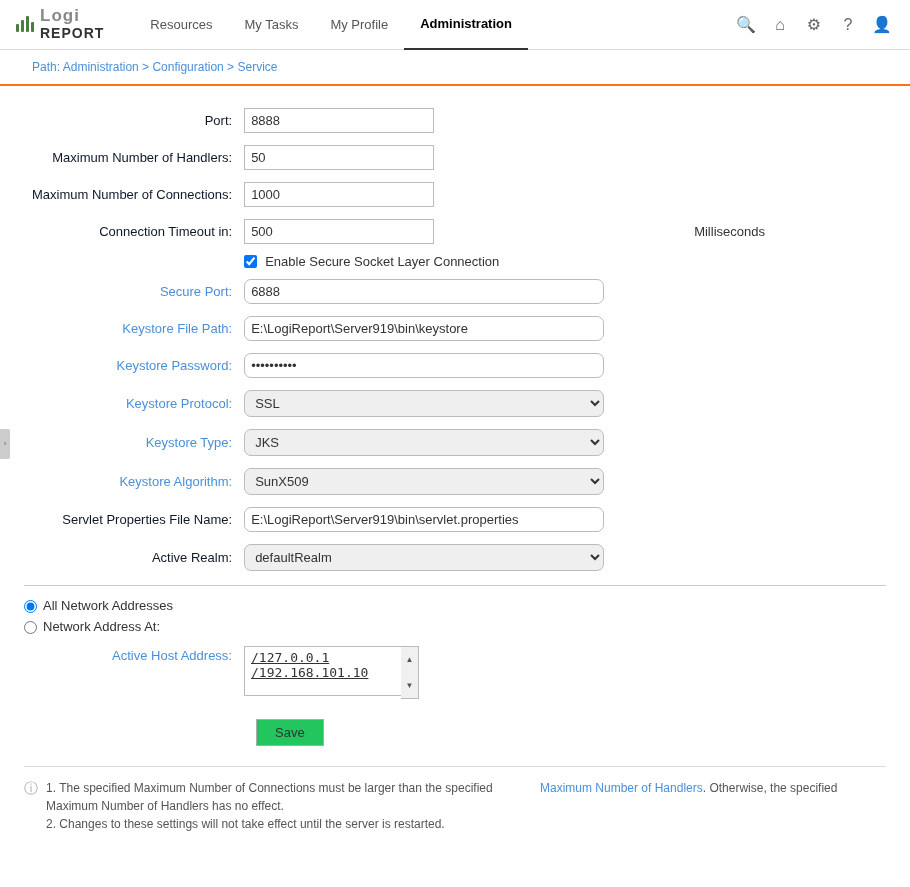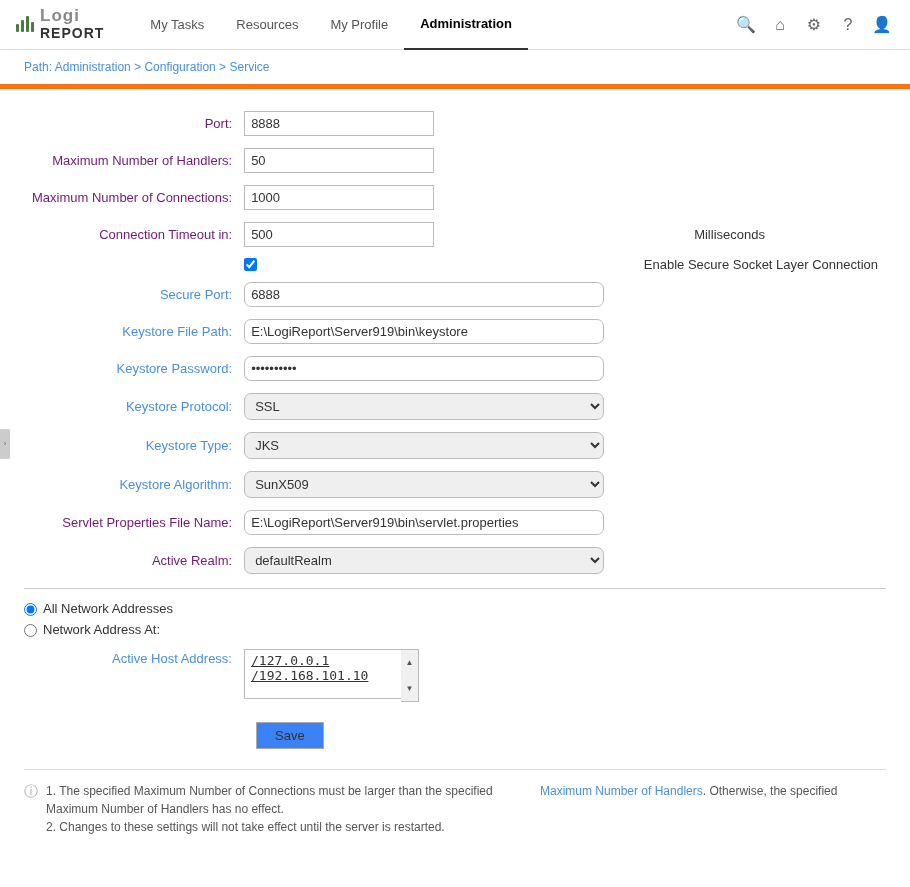--- a/index.html
+++ b/index.html
@@ -66,24 +66,24 @@
       cursor: pointer;
       width: 24px;
       height: 24px;
       display: flex;
       align-items: center;
       justify-content: center;
     }
 
     
     .breadcrumb {
-      padding: 10px 24px;
+      padding: 10px 32px;
       font-size: 12px;
       color: #666;
-      border-bottom: 5px solid #f97316;
+      border-bottom: 2px solid #f97316;
     }
     .breadcrumb span { color: #4a90d9; }
 
     
     .main {
       padding: 16px 24px;
     }
 
     
     .form-table {
@@ -96,21 +96,21 @@
       vertical-align: middle;
     }
     .form-table .label-cell {
       width: 220px;
       text-align: right;
       color: #4a90d9;
       padding-right: 12px;
       white-space: nowrap;
     }
     .form-table .label-cell.black {
-      color: #701a75;
+      color: #0f172a;
     }
     .form-table input[type="text"],
     .form-table input[type="password"] {
       border: 1px solid #bbb;
       padding: 4px 6px;
       font-size: 13px;
       color: #333;
       outline: none;
       width: 100%;
     }
@@ -131,24 +131,23 @@
       color: #333;
       font-size: 13px;
     }
 
     .checkbox-row td {
       padding: 4px 8px;
     }
     .checkbox-label {
       display: flex;
       align-items: center;
-      gap: 16px;
-      color: #333;
-      font-size: 13px;
-      justify-content: space-between;
+      gap: 8px;
+      color: #333;
+      font-size: 13px;
     }
 
     
     .section-divider {
       border: none;
       border-top: 1px solid #ccc;
       margin: 8px 0;
     }
 
     
@@ -231,21 +230,21 @@
       color: #555;
       cursor: pointer;
       border: none;
       background: #f0f0f0;
     }
 
     
     .save-btn {
       margin: 12px 0 16px 232px;
       padding: 5px 18px;
-      background: #3b82f6;
+      background: #22c55e;
       border: 1px solid #aaa;
       font-size: 13px;
       cursor: pointer;
       color: #333;
     }
 
     
     .notes-section {
       border-top: 1px solid #ddd;
       padding-top: 12px;
@@ -303,22 +302,22 @@
       <div class="logo-bar" style="width:3px;height:16px;"></div>
       <div class="logo-bar" style="width:3px;height:10px;"></div>
     </div>
     <div class="logo-text-wrap">
       <span class="logo-text-logi">Logi</span>
       <span class="logo-text-report">REPORT</span>
     </div>
   </div>
 
   <nav class="nav">
+    <a class="nav-item">Resources</a>
     <a class="nav-item">My Tasks</a>
-    <a class="nav-item">Resources</a>
     <a class="nav-item">My Profile</a>
     <a class="nav-item active">Administration</a>
   </nav>
 
   <div class="header-icons">
     <div class="header-icon">🔍</div>
     <div class="header-icon">⌂</div>
     <div class="header-icon">⚙</div>
     <div class="header-icon">?</div>
     <div class="header-icon">👤</div>

